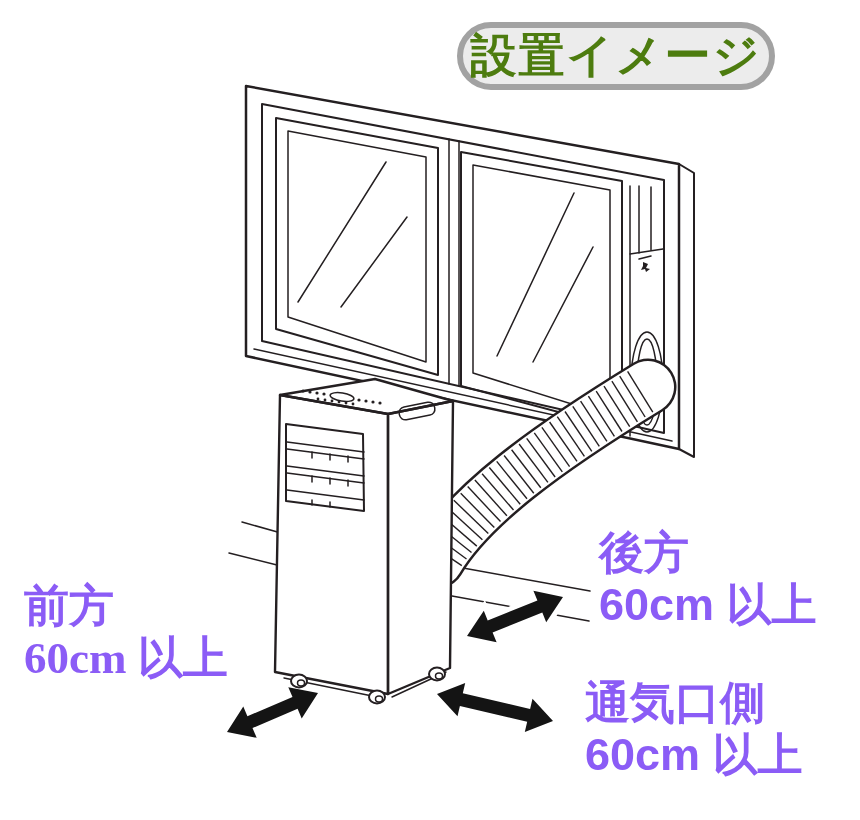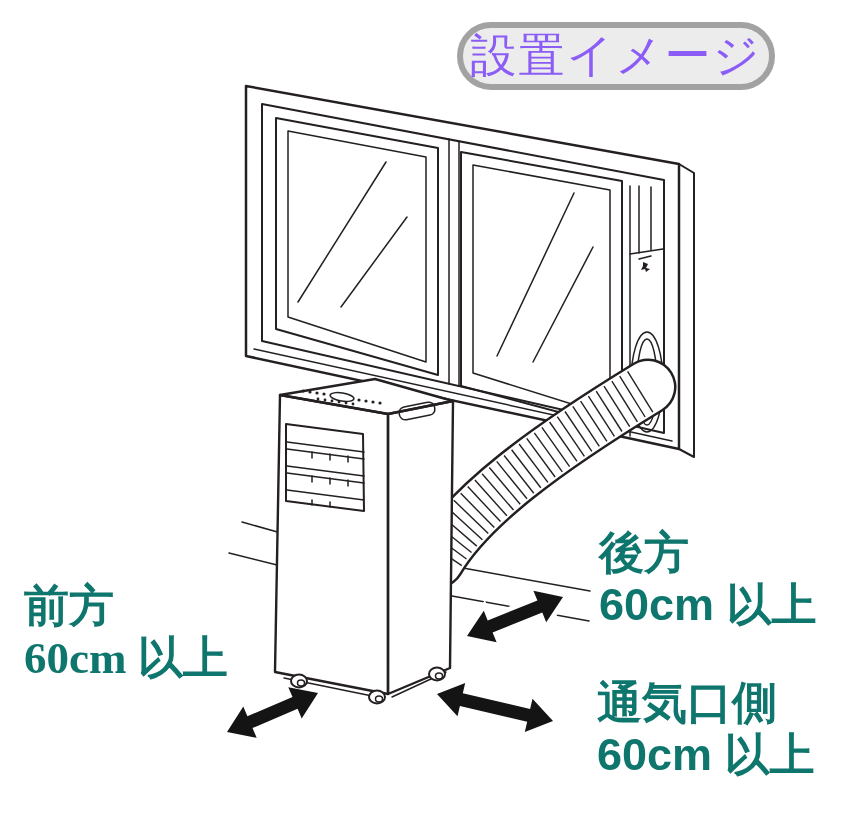--- a/index.html
+++ b/index.html
@@ -2,26 +2,26 @@
 <html><head>
 <meta charset="utf-8">
 <style>
   html,body{margin:0;padding:0;background:#fff;}
   #stage{position:relative;width:860px;height:820px;background:#fff;overflow:hidden;
          font-family:"Liberation Sans","DejaVu Sans",sans-serif;}
   #art{position:absolute;left:0;top:0;}
   .badge{position:absolute;left:457px;top:22px;width:306px;height:56px;
          border:6px solid #a2a2a2;border-radius:36px;background:#ececec;
          display:flex;align-items:center;justify-content:center;
-         font-weight:400;font-size:46px;letter-spacing:2px;color:#8b5cf6;}
+         font-weight:700;font-size:46px;letter-spacing:2px;color:#4d7c0f;}
   .lbl{position:absolute;font-weight:700;font-size:45px;line-height:52px;
-       color:#0f766e;white-space:nowrap;}
+       color:#8b5cf6;white-space:nowrap;}
   .lbl-front{left:24px;top:580px;font-family:Liberation Serif, serif;}
   .lbl-rear{left:599px;top:527px;}
-  .lbl-vent{left:597px;top:677px;}
+  .lbl-vent{left:585px;top:677px;}
   .stroke{fill:none;stroke:#241f21;stroke-width:2;stroke-linecap:round;stroke-linejoin:round;}
   .thin{stroke-width:1.5;}
   .wfill{fill:#ffffff;}
 </style>
 </head>
 <body>
 
 <div id="stage">
 
   <svg id="art" width="860" height="820" viewBox="0 0 860 820">

